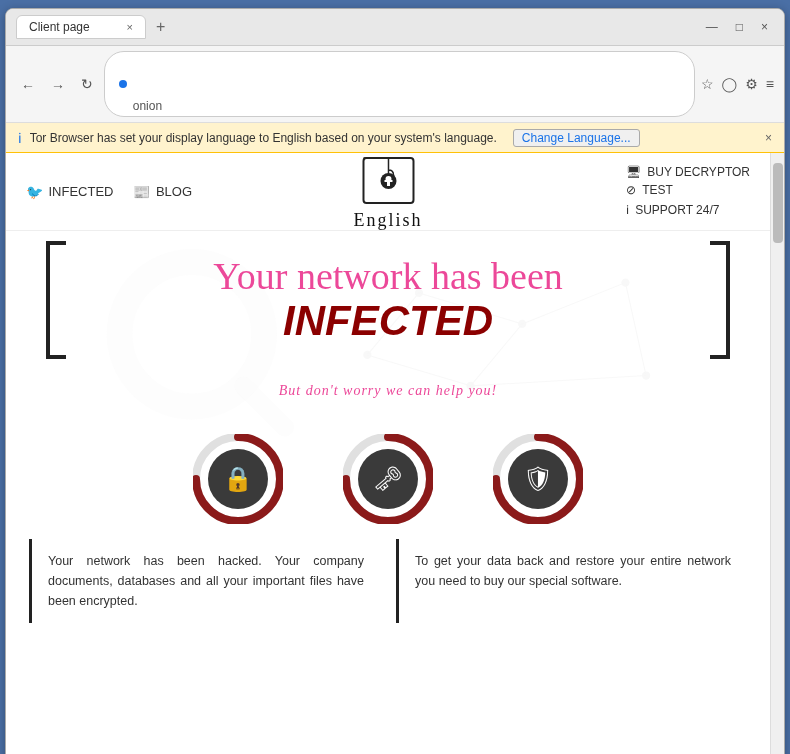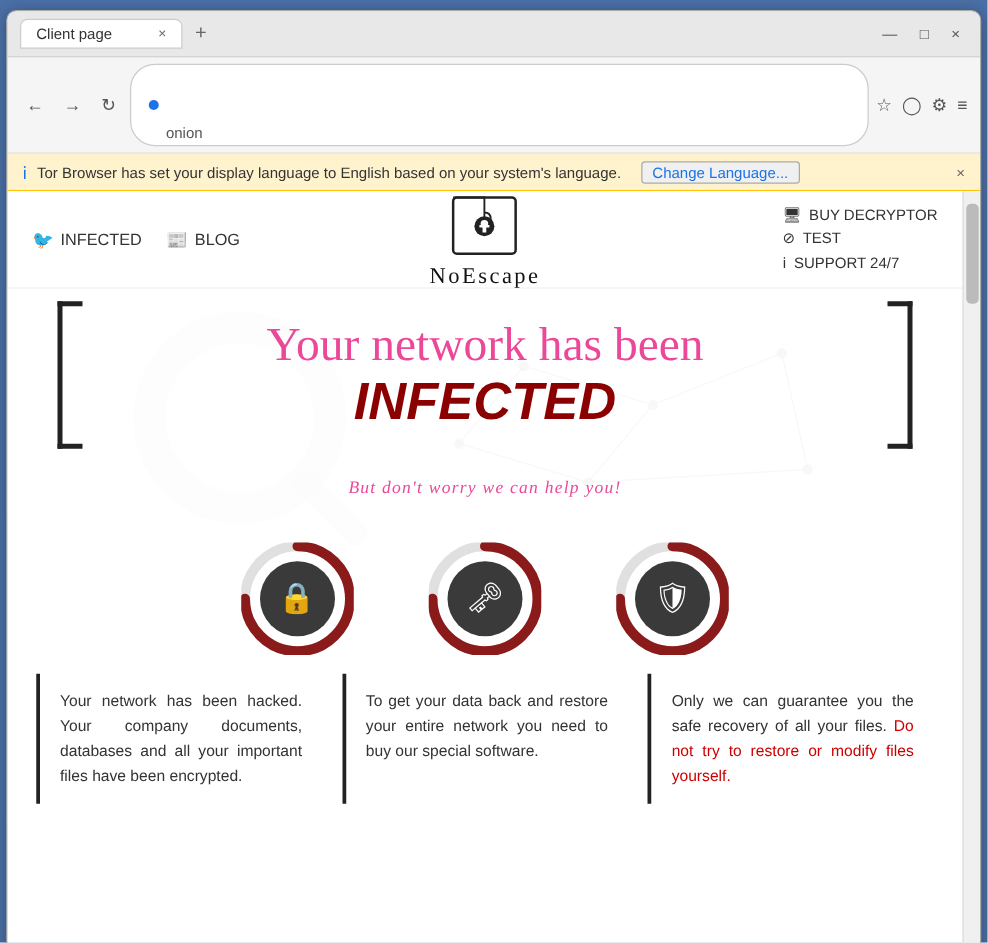--- a/index.html
+++ b/index.html
@@ -399,21 +399,21 @@
           <svg class="logo-img" viewBox="0 0 60 55" xmlns="http://www.w3.org/2000/svg">
             <rect x="5" y="5" width="50" height="45" rx="3" fill="none" stroke="#222" stroke-width="2"></rect>
 
             <path d="M5,5 L30,5 L30,27 Q35,27 35,22 Q35,17 30,17 L30,5" fill="none" stroke="#222" stroke-width="1.5"></path>
             <circle cx="30" cy="28" r="8" fill="#222"></circle>
             <path d="M26,28 L34,28 M30,24 L30,32" stroke="#fff" stroke-width="2"></path>
 
             <circle cx="30" cy="26" r="3" fill="#fff"></circle>
             <rect x="28.5" y="28" width="3" height="5" fill="#fff"></rect>
           </svg>
-          <div class="site-name">NoEscape</div>
+          <div class="site-name">English</div>
         </div>
         <div class="header-right">
           <a class="header-right-item">
             <span>🖥</span>
             <span>BUY DECRYPTOR</span>
           </a>
           <a class="header-right-item">
             <span>⊘</span>
             <span>TEST</span>
           </a>
@@ -488,24 +488,20 @@
         </div>
       </div>
 
       <div class="info-cards">
         <div class="info-card">
           <span>Your network has been hacked. Your company documents, databases and all your important files have been encrypted.</span>
         </div>
         <div class="info-card">
           <span>To get your data back and restore your entire network you need to buy our special software.</span>
         </div>
-        <div class="info-card">
-          <span>Only we can guarantee you the safe recovery of all your files.</span>
-          <span class="red-text">Do not try to restore or modify files yourself.</span>
-        </div>
       </div>
 
     </div>
 
     <div class="scrollbar">
       <div class="scrollbar-thumb"></div>
     </div>
   </div>
 </div>
 

